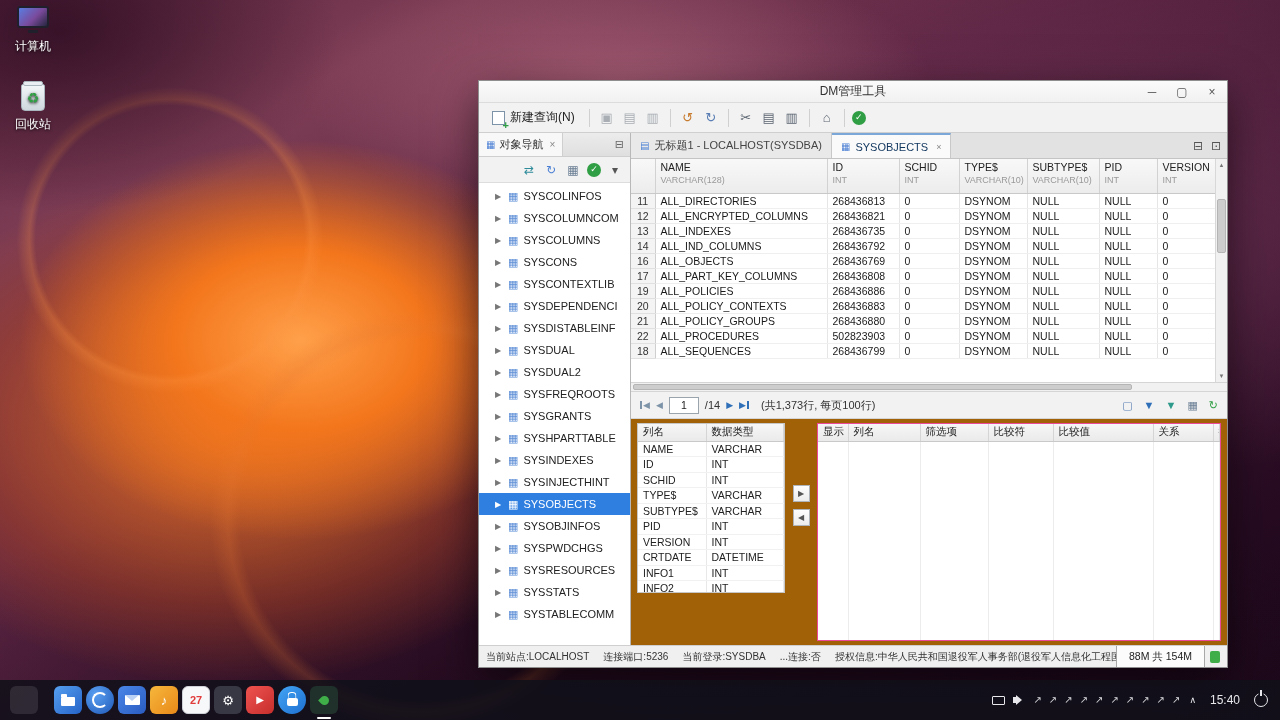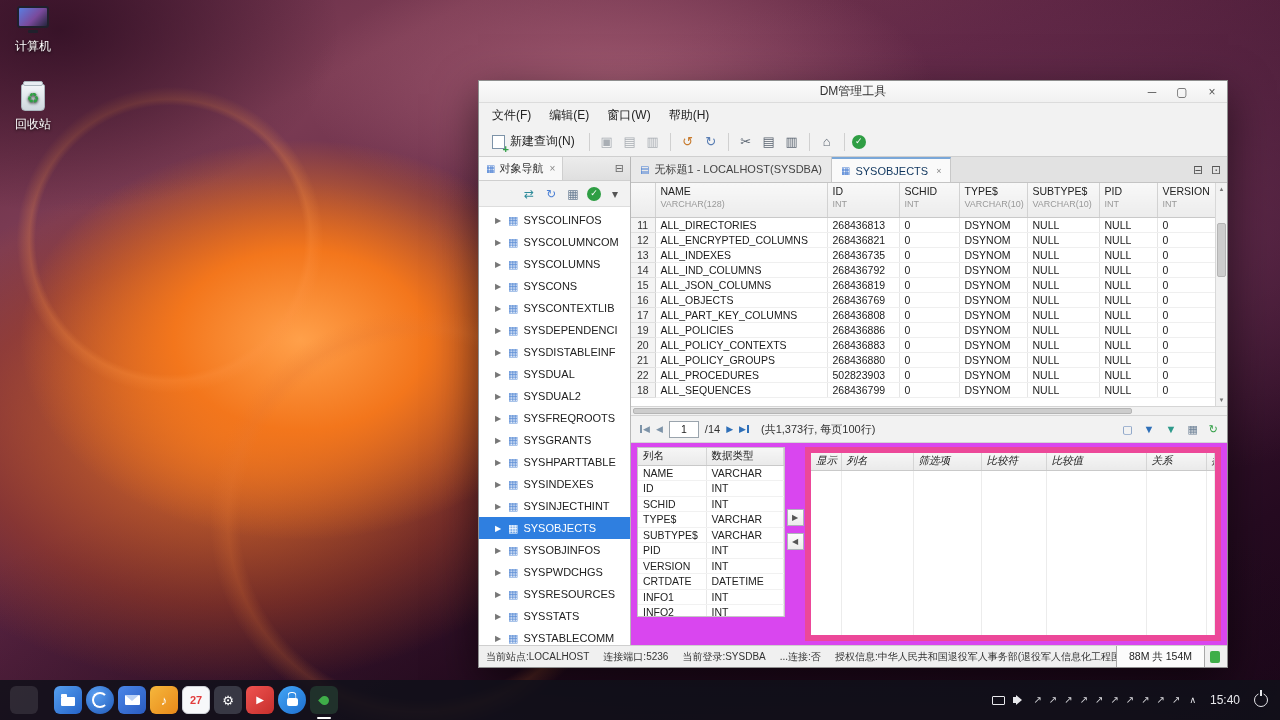--- a/index.html
+++ b/index.html
@@ -115,34 +115,34 @@
   .pg { display:flex; align-items:center; gap:1px; font-size:9px; line-height:1; }
   .pg .bar { width:2px; height:8px; background:currentColor; display:inline-block; }
   .pg-first,.pg-prev { color:#7d93a8; }
   .pg-next,.pg-last { color:#2e6fb8; }
   .pg-input { width:30px; height:17px; border:1px solid #9aa4ad; background:#fff; font-family:inherit;
     font-size:10.5px; text-align:center; color:#222; }
   .pg-info { margin-left:6px; color:#333; }
   .pager-right { margin-left:auto; display:flex; align-items:center; gap:11px; }
   .pr-ic { font-size:11px; line-height:1; }
 
-  .bottom { flex:1; display:flex; padding:4px 6px; background:#d946ef; min-height:0; }
+  .bottom { flex:1; display:flex; gap:6px; padding:4px 6px; background:#a16207; min-height:0; }
   .cols-table-wrap { width:148px; flex:none; height:170px; background:#fff; border:1px solid #c6c6c6; overflow:hidden; }
   table.small { border-collapse:collapse; width:100%; table-layout:fixed; }
   table.small.fill { height:100%; }
   table.small th { height:17px; background:linear-gradient(#f6f6f6,#eaeaea); border-right:1px solid #d5d5d5;
     border-bottom:1px solid #c9c9c9; font-size:10.5px; font-weight:normal; color:#222; text-align:left;
     padding:1px 5px; overflow:hidden; white-space:nowrap; }
   table.small td { height:15.5px; font-size:10.5px; color:#222; padding:0 5px; border-right:1px solid #e8e8e8;
     border-bottom:1px solid #f1f1f1; white-space:nowrap; overflow:hidden; }
   table.small td.empty { border-right:1px solid #ececec; border-bottom:none; height:auto; }
   .mover { width:20px; flex:none; display:flex; flex-direction:column; align-items:center; gap:7px; padding-top:62px; }
   .mv { width:17px; height:17px; border:1px solid #aeb4ba; background:linear-gradient(#fdfdfd,#ececec);
     display:flex; align-items:center; justify-content:center; font-size:8px; color:#555; }
-  .filter-wrap { flex:1; background:#fff; border:6px solid #ec4899; overflow:hidden; min-width:0;font-style:italic; }
+  .filter-wrap { flex:1; background:#fff; border:1px solid #ec4899; overflow:hidden; min-width:0; }
 
   .statusbar { height:22px; flex:none; background:#f0f0f0; border-top:1px solid #cfcfcf; display:flex; align-items:center;
     padding:0 7px; font-size:10px; color:#333; white-space:nowrap; overflow:hidden; }
   #status-segs { display:flex; gap:14px; overflow:hidden; }
   .mem { margin-left:auto; flex:none; border:1px solid #a8a8a8; background:#fcfcfc; padding:10px 12px; font-size:10.5px; color:#222; }
   .status-green { flex:none; width:10px; height:12px; background:#3fae49; border-radius:2px; margin-left:5px; }
 
   
   #taskbar { position:absolute; left:0; right:0; bottom:0; height:40px; background:rgba(16,16,26,0.86);
     display:flex; align-items:center; padding:0 10px; }
@@ -210,26 +210,20 @@
   <div id="window">
     <div class="titlebar">
       <div class="title">DM管理工具</div>
       <div class="win-controls">
         <span class="wc">─</span>
         <span class="wc">▢</span>
         <span class="wc">×</span>
       </div>
     </div>
 
-    <div class="menubar" id="menubar">
-        <span class="menu-item">文件(F)</span>
-        <span class="menu-item">编辑(E)</span>
-        <span class="menu-item">窗口(W)</span>
-        <span class="menu-item">帮助(H)</span>
-      </div>
 
     <div class="toolbar">
       <button class="newquery">
         <span class="nq-ic"></span>
         <span>新建查询(N)</span>
       </button>
       <span class="tb-sep"></span>
       <span id="tb-icons">
           <span class="tb-btn" style="color: rgb(169, 174, 180);">▣</span>
           <span class="tb-btn" style="color: rgb(169, 174, 180);">▤</span>
@@ -468,30 +462,20 @@
                   <td class="rn">14</td>
                   <td>ALL_IND_COLUMNS</td>
                   <td>268436792</td>
                   <td>0</td>
                   <td>DSYNOM</td>
                   <td>NULL</td>
                   <td>NULL</td>
                   <td>0</td>
                 </tr>
                 <tr>
-                  <td class="rn">15</td>
-                  <td>ALL_JSON_COLUMNS</td>
-                  <td>268436819</td>
-                  <td>0</td>
-                  <td>DSYNOM</td>
-                  <td>NULL</td>
-                  <td>NULL</td>
-                  <td>0</td>
-                </tr>
-                <tr>
                   <td class="rn">16</td>
                   <td>ALL_OBJECTS</td>
                   <td>268436769</td>
                   <td>0</td>
                   <td>DSYNOM</td>
                   <td>NULL</td>
                   <td>NULL</td>
                   <td>0</td>
                 </tr>
                 <tr>

